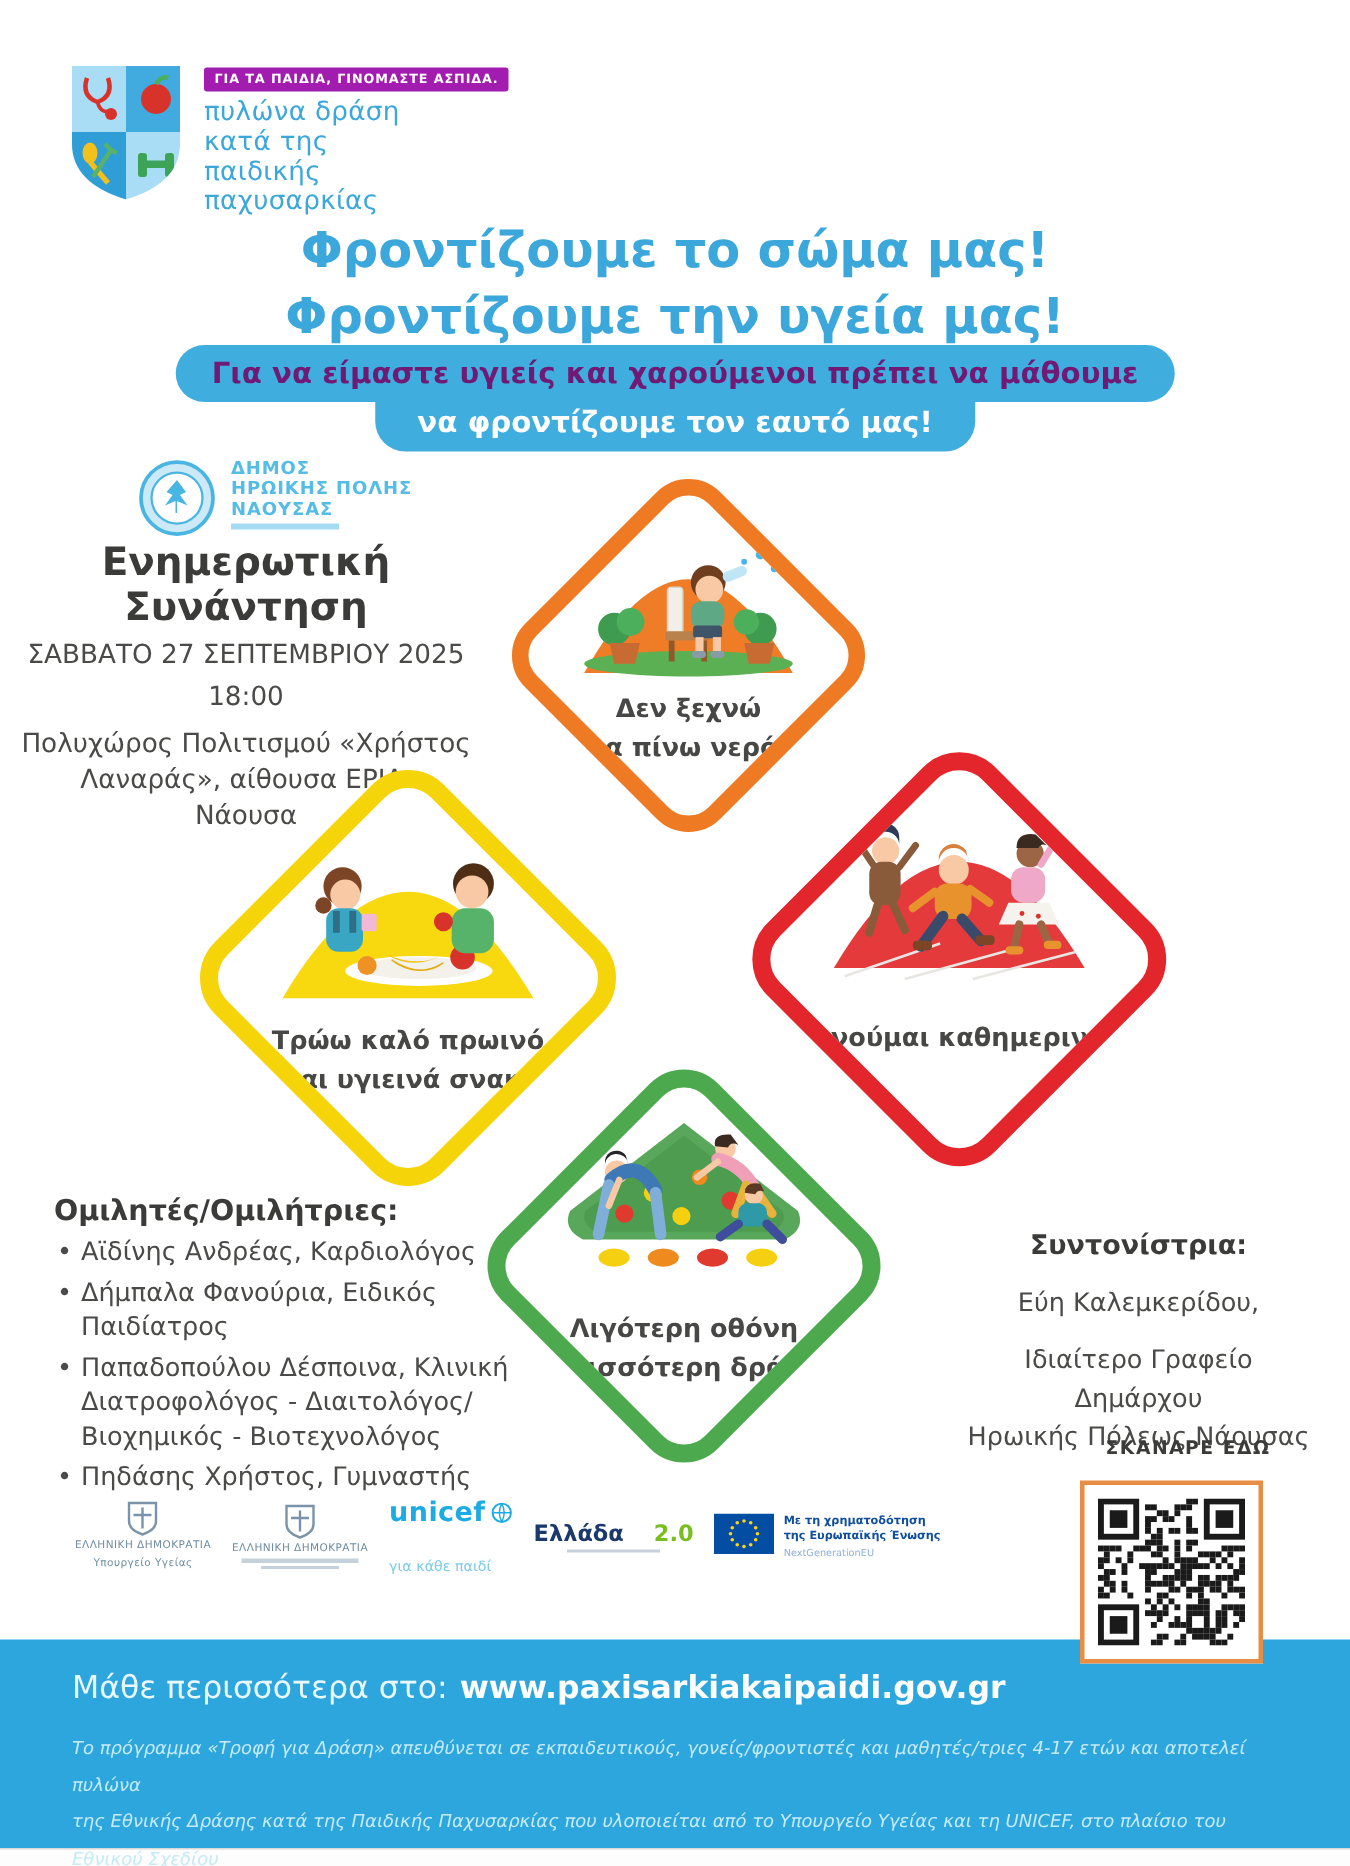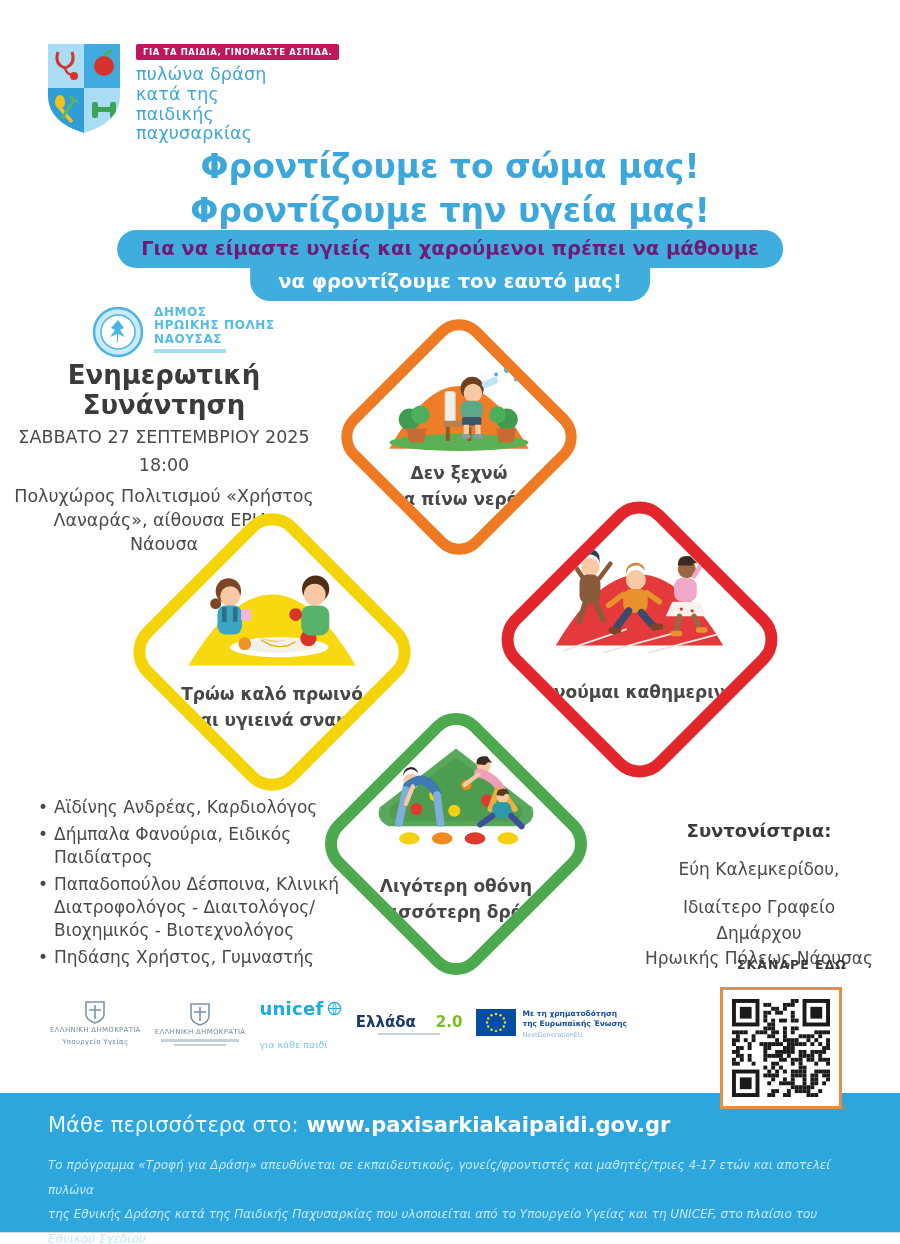--- a/index.html
+++ b/index.html
@@ -3,21 +3,21 @@
 <meta charset="utf-8">
 <style>
   * { margin:0; padding:0; box-sizing:border-box; }
   html,body { background:#e9e9e9; }
   body { font-family:"DejaVu Sans", sans-serif; }
   .poster { position:relative; width:900px; height:1244px; background:#ffffff; overflow:hidden; margin:0 auto; box-shadow:0 0 4px rgba(0,0,0,.25); }
   .abs { position:absolute; }
 
   
   .brand { left:44px; top:40px; display:flex; gap:12px; }
-  .brand-tagline { display:inline-block; background:#be185d; color:#fff; font-size:8.5px; font-weight:bold; letter-spacing:.6px; padding:3px 7px; border-radius:2px; margin-bottom:5px; white-space:nowrap; }
+  .brand-tagline { display:inline-block; background:#a21caf; color:#fff; font-size:8.5px; font-weight:bold; letter-spacing:.6px; padding:3px 7px; border-radius:2px; margin-bottom:5px; white-space:nowrap; }
   .brand-title div { color:#3BA7DA; font-size:17.5px; line-height:1.13; letter-spacing:.2px; }
 
   
   .headline { left:0; top:145px; width:100%; text-align:center; color:#3BA7DA; font-size:33px; font-weight:bold; line-height:1.32; }
 
   
   .banner { left:50%; top:230px; transform:translateX(-50%); display:flex; flex-direction:column; align-items:center; }
   .banner-line1 { background:#3FAEDE; color:#701a75; font-weight:bold; font-size:19.5px; padding:7px 24px 8px; border-radius:21px; white-space:nowrap; }
   .banner-line2 { background:#3FAEDE; color:#fff; font-weight:bold; font-size:19.5px; padding:4px 28px 8px; border-radius:0 0 20px 20px; margin-top:-2px; white-space:nowrap; }
 
@@ -311,20 +311,21 @@
         <path d="M152 80 L138 90 M174 80 L186 92" stroke="#3E4E9C" stroke-width="7" stroke-linecap="round"></path>
       </svg>
       <div class="d-caption">
         <div>Λιγότερη οθόνη</div>
         <div>περισσότερη δράση!</div>
       </div>
     </div>
   </div>
 
   <div class="abs speakers">
+    <div class="speakers-heading">Ομιλητές/Ομιλήτριες:</div>
     <ul>
       <li>Αϊδίνης Ανδρέας, Καρδιολόγος</li>
       <li>Δήμπαλα Φανούρια, Ειδικός Παιδίατρος</li>
       <li>Παπαδοπούλου Δέσποινα, Κλινική Διατροφολόγος - Διαιτολόγος/ Βιοχημικός - Βιοτεχνολόγος</li>
       <li>Πηδάσης Χρήστος, Γυμναστής</li>
     </ul>
   </div>
 
   <div class="abs coord">
     <div class="coord-heading">Συντονίστρια:</div>

